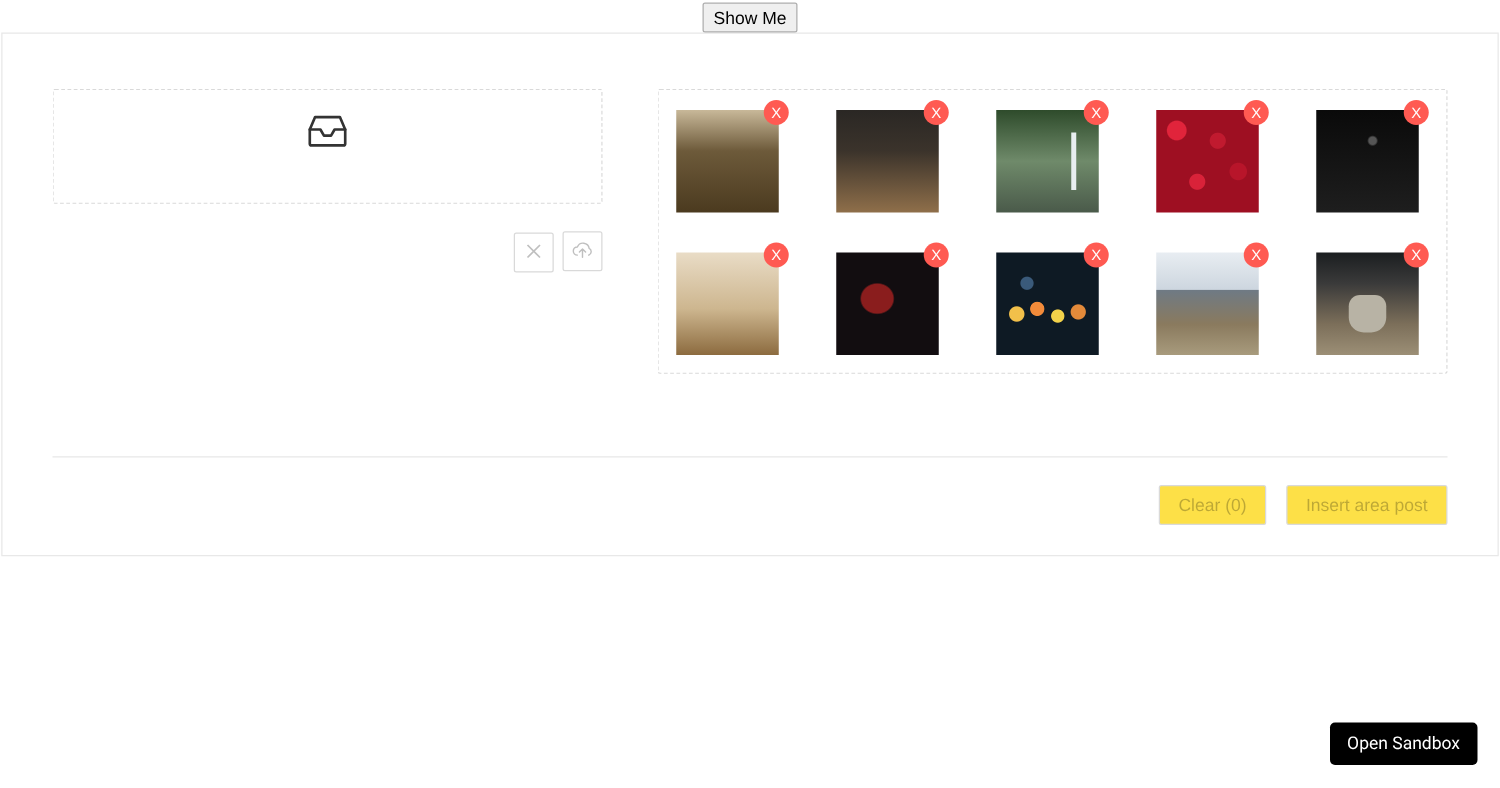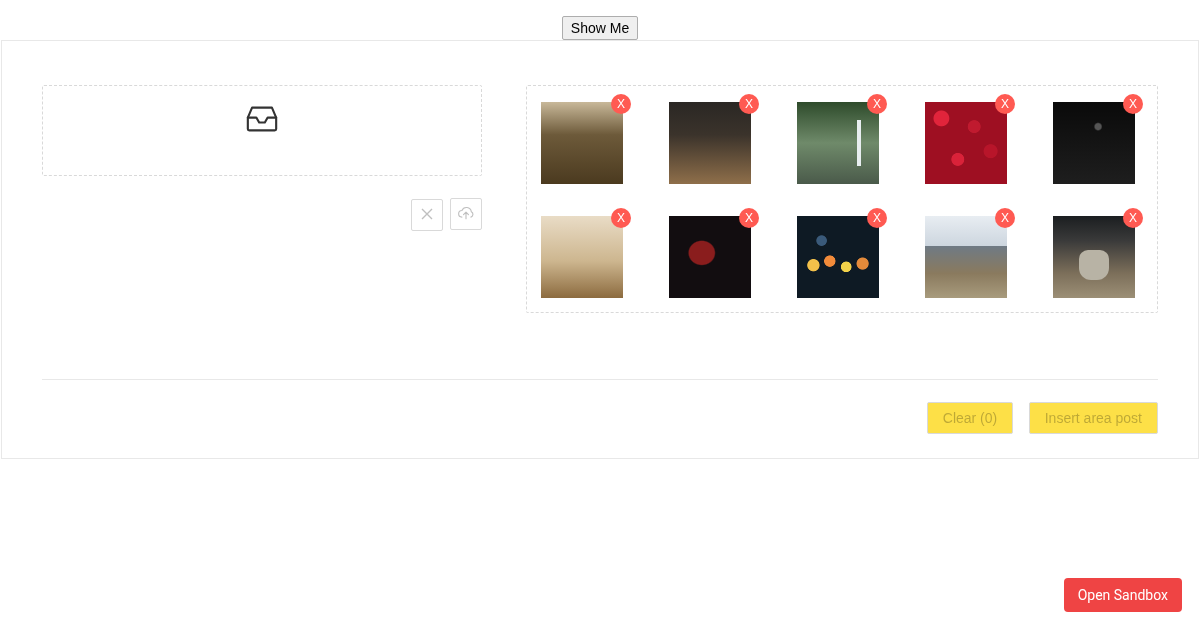--- a/index.html
+++ b/index.html
@@ -8,21 +8,20 @@
       font-size: 14px;
       color: rgba(0,0,0,0.85);
       background: #fff;
       width: 1200px;
       height: 630px;
       position: relative;
     }
     .topbar {
       text-align: center;
       padding-top: 2px;
-      margin-top: 14px;
     }
     .show-me-btn {
       display: inline-block;
       padding: 3px 8px;
       border: 1px solid #adadad;
       background: #efefef;
       font-size: 14px;
       border-radius: 2px;
       cursor: pointer;
     }
@@ -131,21 +130,21 @@
       color: rgba(0,0,0,0.25);
       margin-left: 12px;
       border-radius: 2px;
       font-size: 14px;
       cursor: not-allowed;
     }
     .open-sandbox {
       position: absolute;
       bottom: 18px;
       right: 18px;
-      background: #ef4444;
+      background: #000000;
       color: #fff;
       padding: 9px 14px;
       border-radius: 4px;
       font-size: 14px;
       cursor: pointer;
     }
 
     
     .img-arch { background: linear-gradient(180deg,#c8b899 0%,#6d5a3a 40%,#4b3a1f 100%); }
     .img-counter { background: linear-gradient(180deg,#2a2724 0%,#3b332b 40%,#8f6f4a 100%); }

